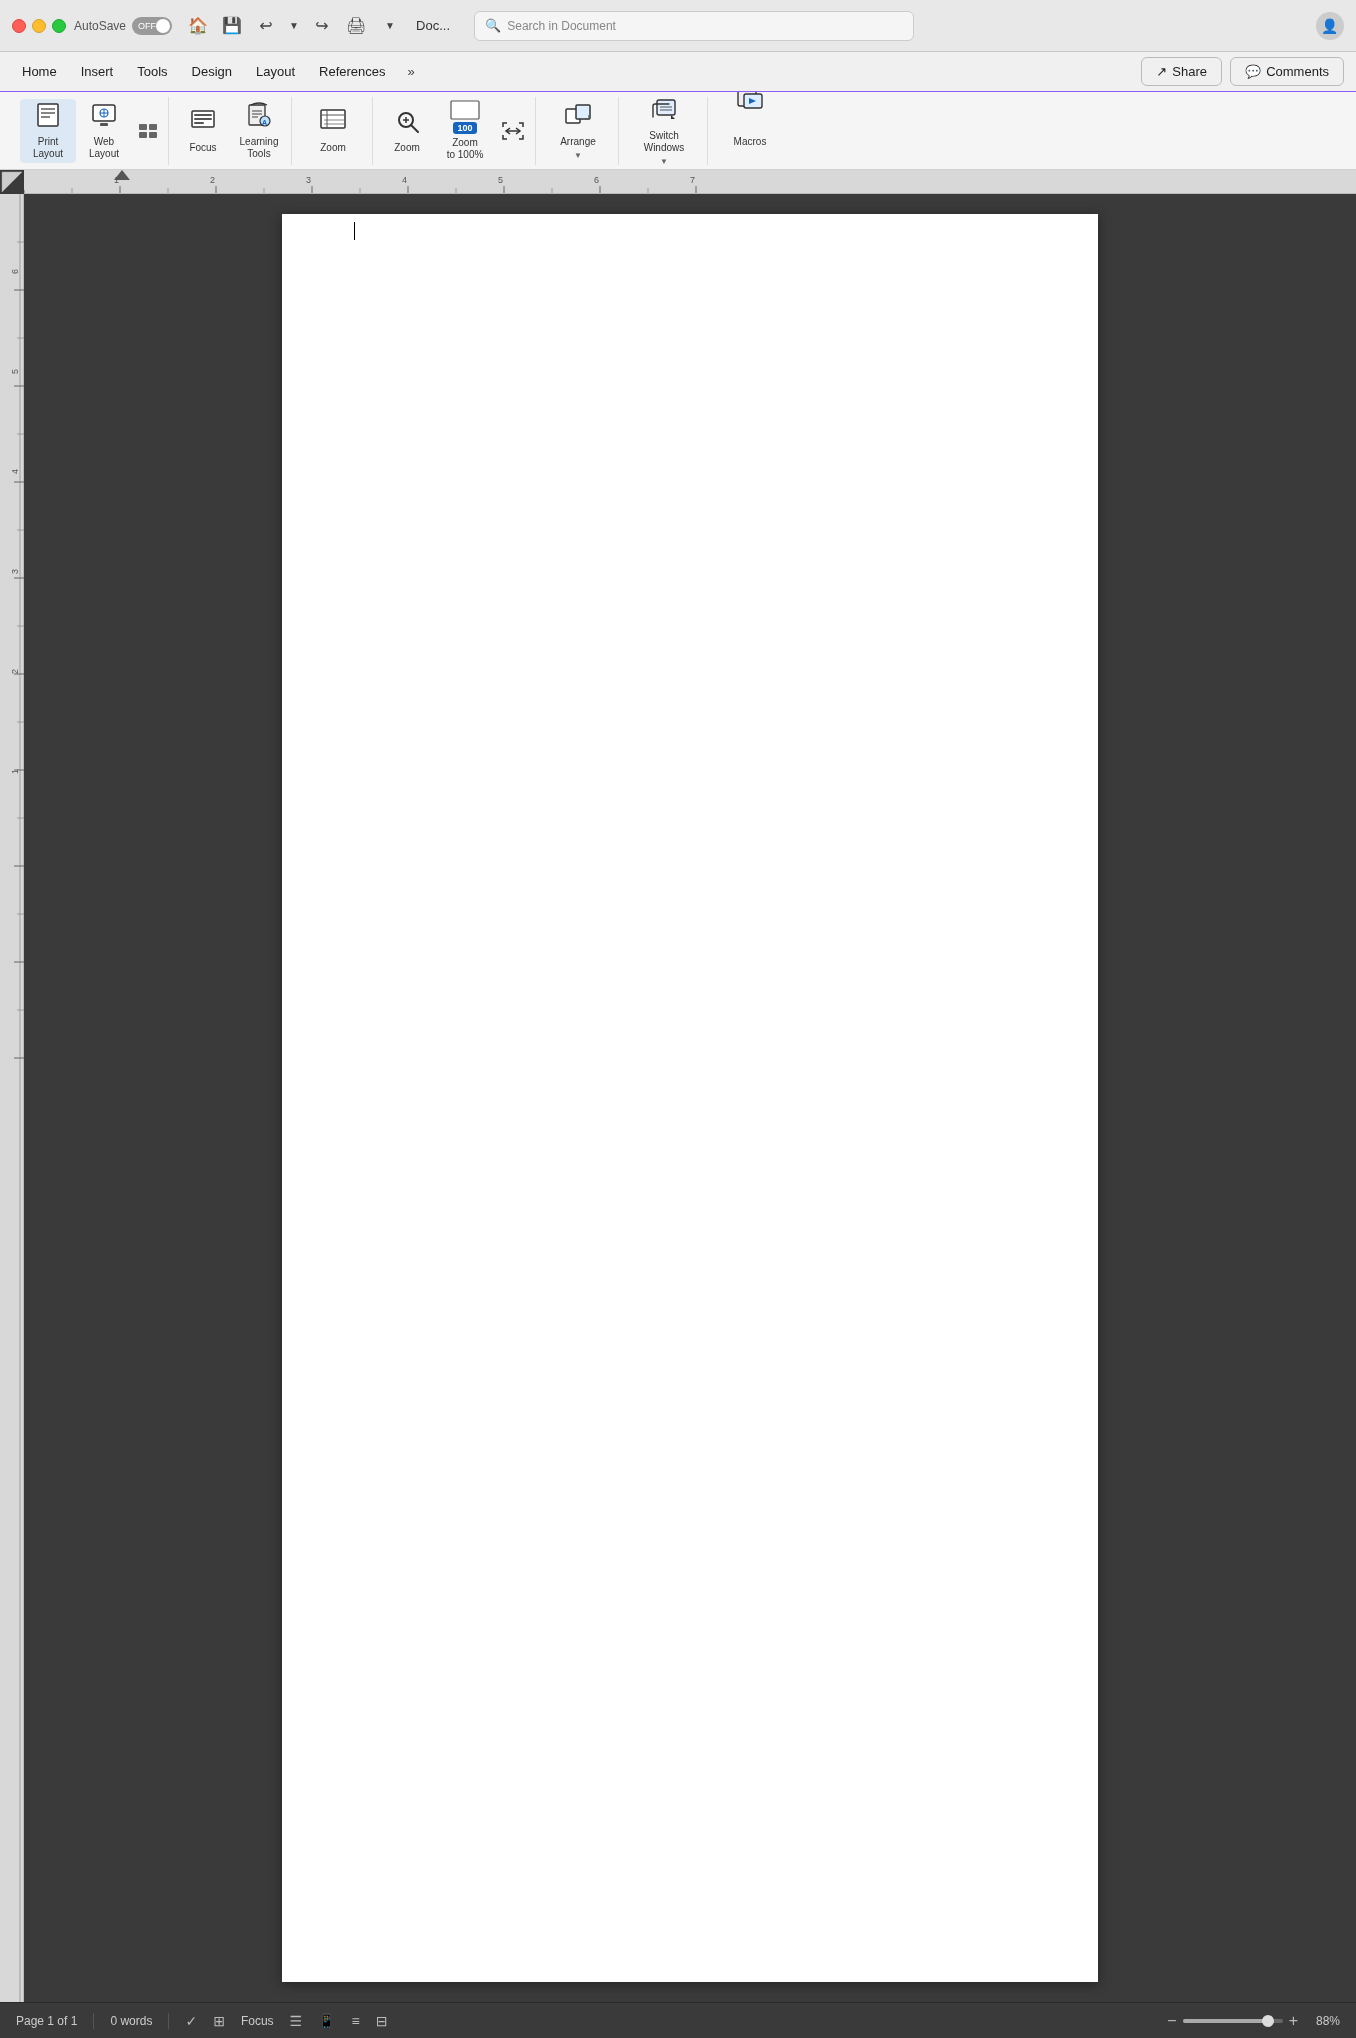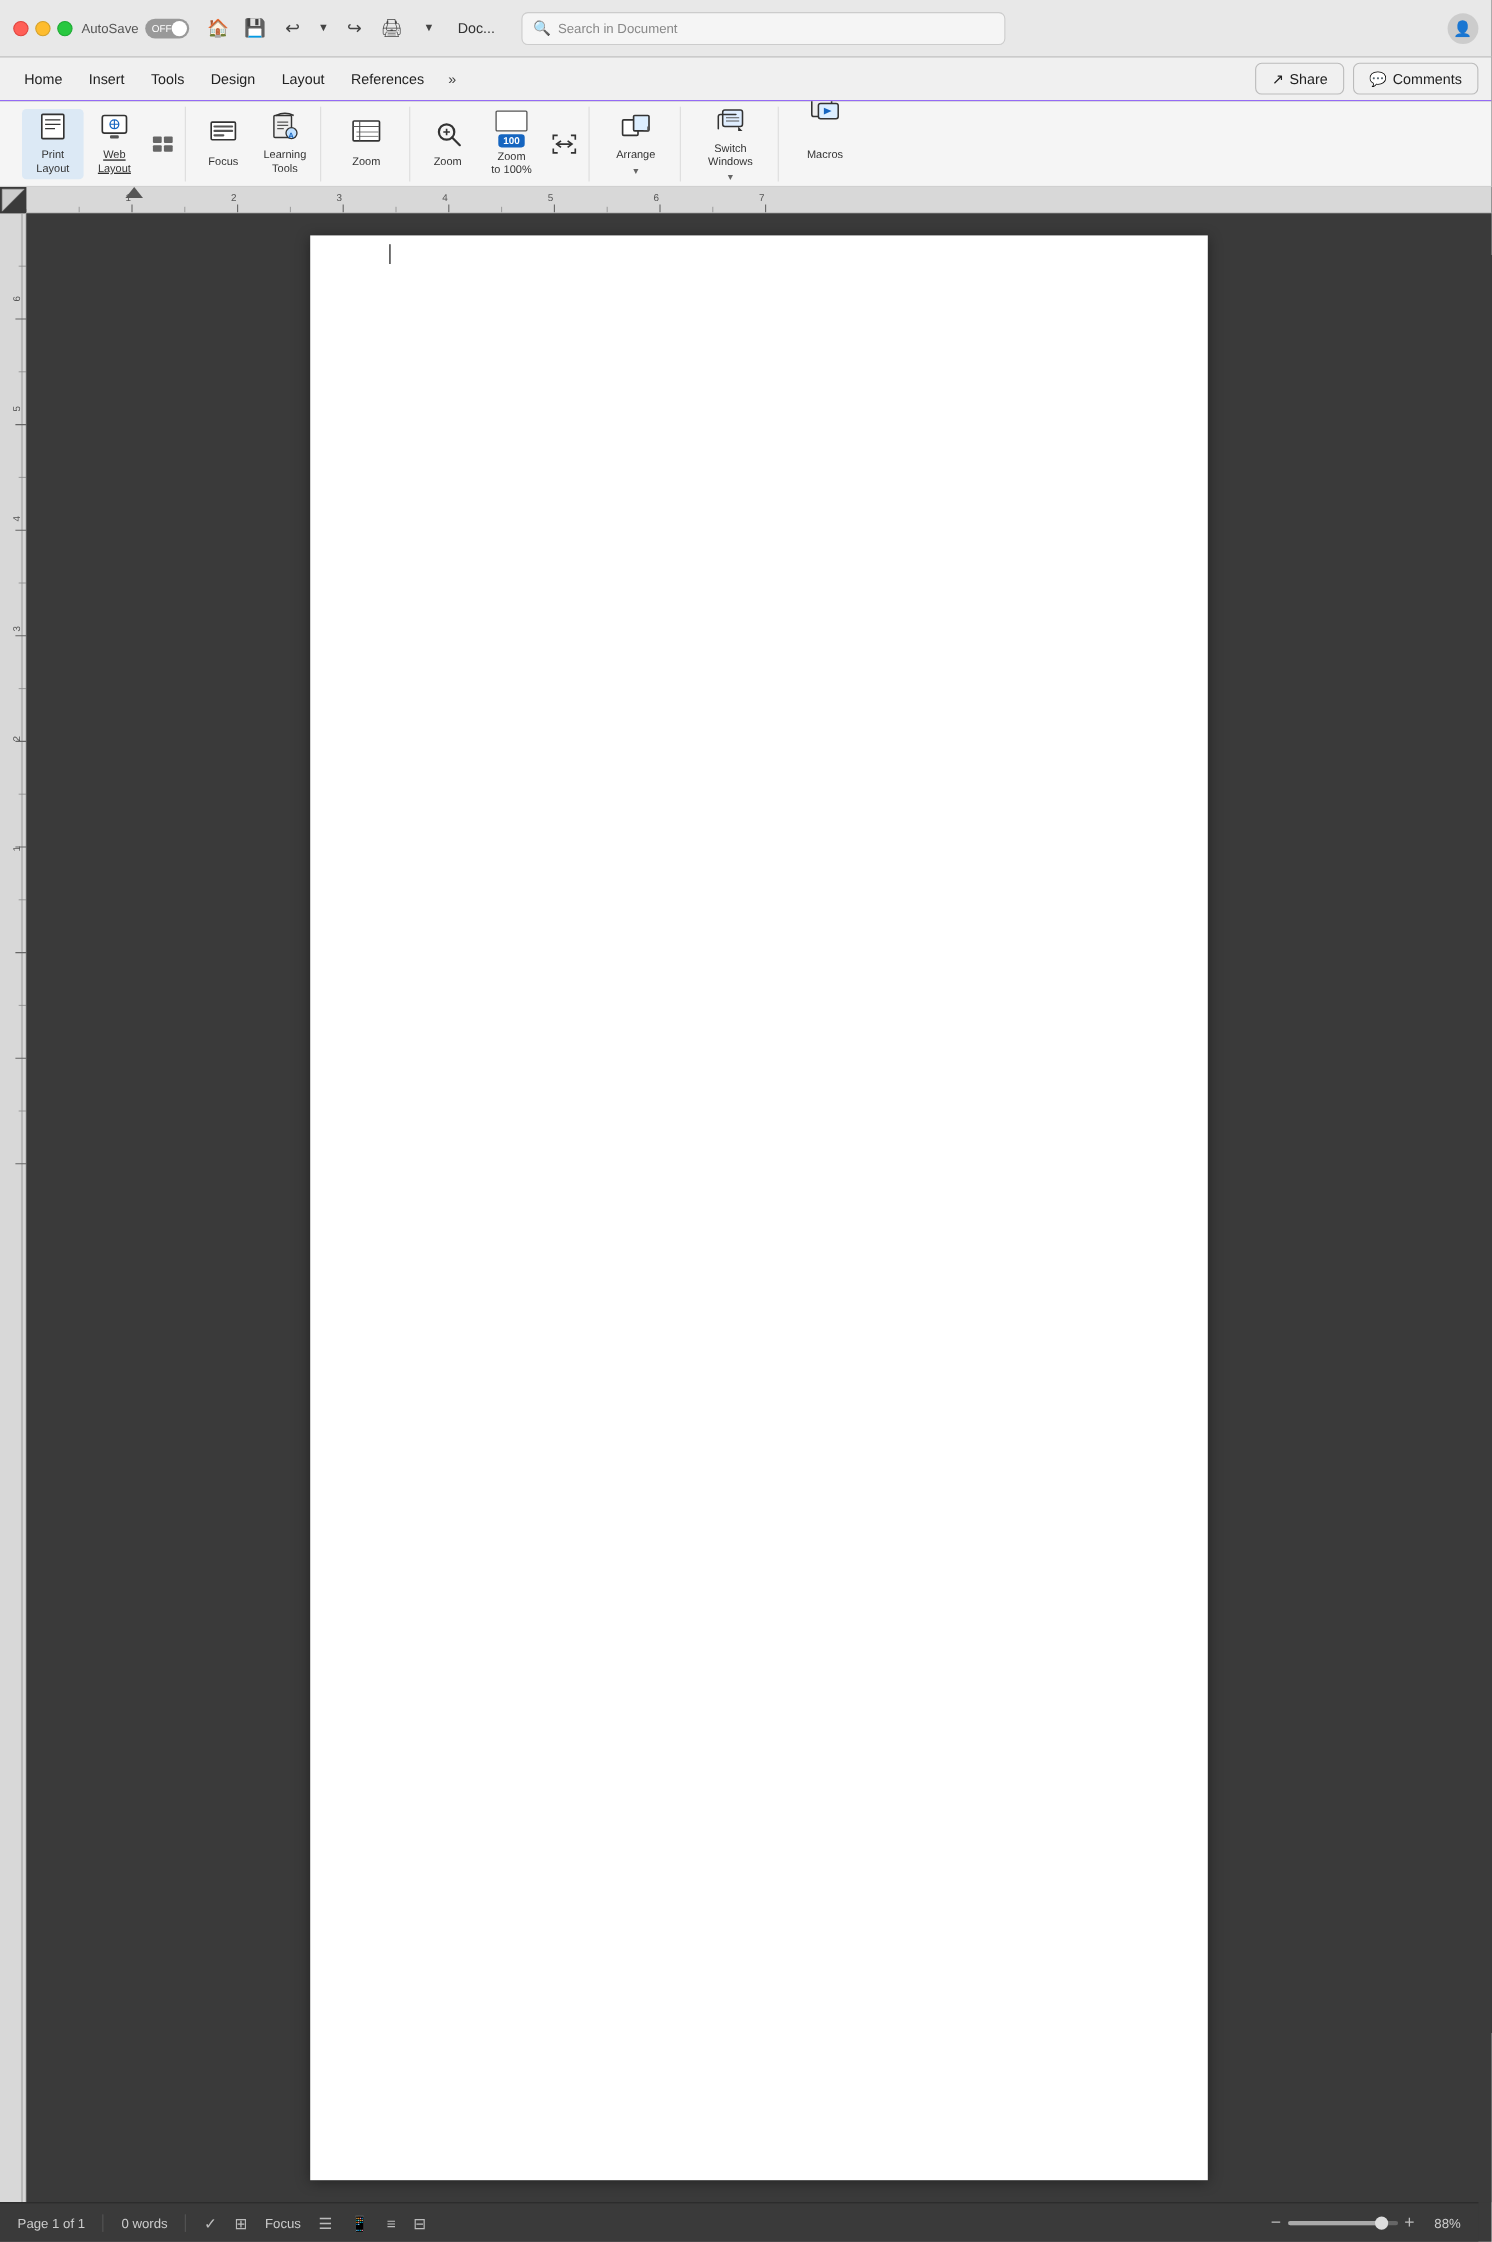--- a/index.html
+++ b/index.html
@@ -308,21 +308,21 @@
       height: 36px;
       background: #3a3a3a;
       display: flex;
       align-items: center;
       padding: 0 16px;
       gap: 16px;
       border-top: 1px solid #2a2a2a;
       position: absolute;
       bottom: 0;
       left: 0;
-      right: 12px;
+      right: 0;
     }
     .status-text {
       font-size: 12px;
       color: #ccc;
     }
     .status-divider {
       width: 1px;
       height: 16px;
       background: #555;
     }
@@ -445,21 +445,21 @@
         <svg width="28" height="28" viewBox="0 0 28 28" fill="none">
           <rect x="4" y="3" width="20" height="22" rx="1" fill="white" stroke="#333" stroke-width="1.5"></rect>
           <line x1="7" y1="8" x2="21" y2="8" stroke="#333" stroke-width="1.2"></line>
           <line x1="7" y1="12" x2="21" y2="12" stroke="#333" stroke-width="1.2"></line>
           <line x1="7" y1="16" x2="16" y2="16" stroke="#333" stroke-width="1.2"></line>
         </svg>
       </span>
       <span class="ribbon-btn-label" style="white-space:pre-line;">Print
 Layout</span>
     </div>
-    <div class="ribbon-btn" style="flex-direction:column;align-items:center;text-decoration:underline;">
+    <div class="ribbon-btn" style="flex-direction:column;align-items:center;">
       <span class="ribbon-btn-icon">
         <svg width="28" height="28" viewBox="0 0 28 28" fill="none">
           <rect x="3" y="4" width="22" height="16" rx="2" fill="white" stroke="#333" stroke-width="1.5"></rect>
           <circle cx="14" cy="12" r="4" stroke="#1565c0" stroke-width="1.2" fill="none"></circle>
           <line x1="14" y1="8" x2="14" y2="16" stroke="#1565c0" stroke-width="1"></line>
           <line x1="10" y1="12" x2="18" y2="12" stroke="#1565c0" stroke-width="1"></line>
           <rect x="10" y="22" width="8" height="3" rx="1" fill="#555"></rect>
         </svg>
       </span>
       <span class="ribbon-btn-label" style="white-space:pre-line;">Web

